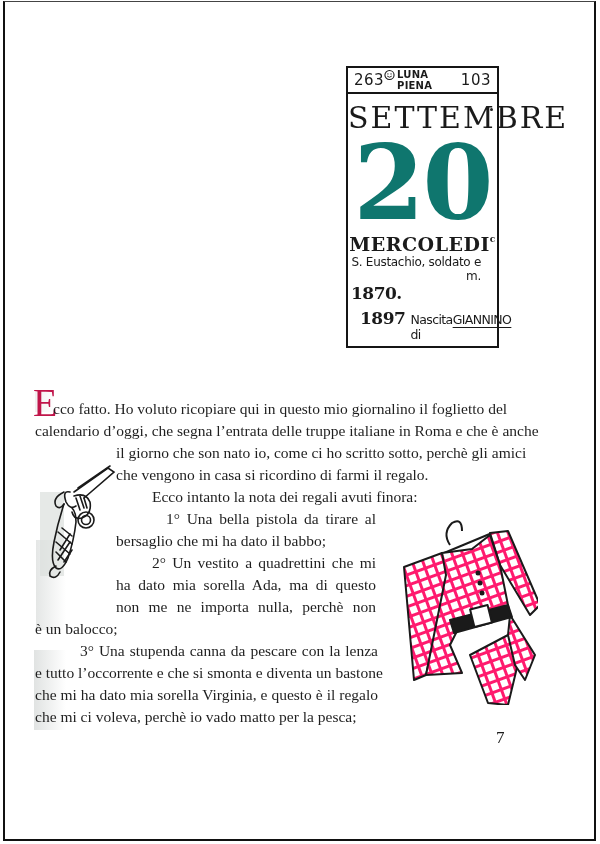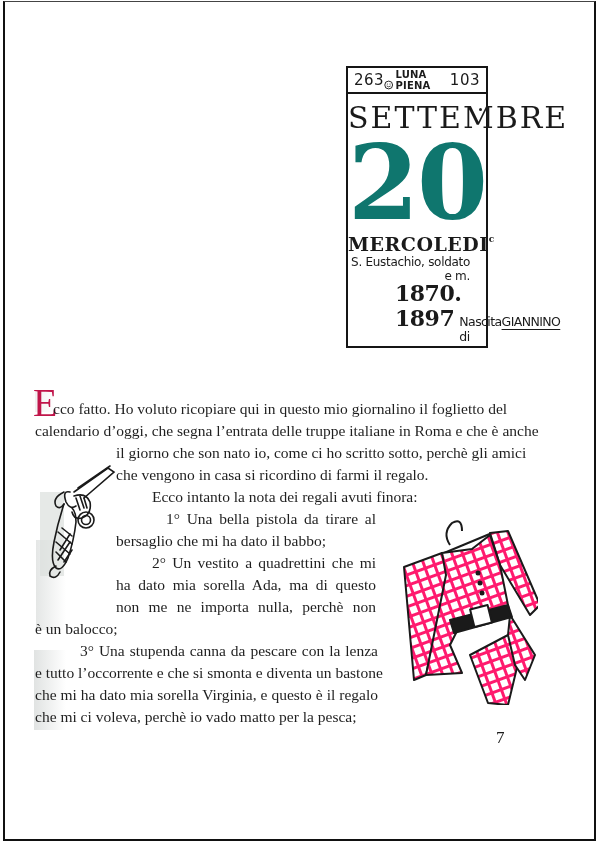--- a/index.html
+++ b/index.html
@@ -7,52 +7,52 @@
     width: 600px; height: 844px; background: #ffffff; position: relative; overflow: hidden;
     font-family: "Liberation Serif", "DejaVu Serif", serif; color: #1e1e1e;
   }
   .page-frame {
     position: absolute; left: 3px; top: 1px; width: 593px; height: 840px;
     border-left: 2px solid #111; border-top: 1px solid #444; border-right: 2px solid #111; border-bottom: 2px solid #111;
     box-sizing: border-box;
   }
   
   .calendar {
-    position: absolute; left: 346px; top: 66px; width: 142px; height: 282px;
+    position: absolute; left: 346px; top: 66px; width: 153px; height: 282px;
     border: 2.5px solid #151515; box-sizing: border-box; background: #fff;
     font-family: "DejaVu Sans", sans-serif; color: #1a1a1a;
   }
   .cal-header {
     height: 26px; border-bottom: 2.5px solid #151515; display: flex; align-items: center;
     justify-content: space-between; padding: 0 6px; box-sizing: border-box;
   }
   .cal-daynum, .cal-remain { font-size: 15px; letter-spacing: 0.5px; }
-  .cal-moon { display: flex; align-items: flex-end; gap: 2px; font-size: 10px; font-weight: bold; letter-spacing: 0.2px; }
+  .cal-moon { display: flex; align-items: flex-start; gap: 2px; font-size: 10px; font-weight: bold; letter-spacing: 0.2px; }
   .moon-icon { width: 12px; height: 12px; }
   .cal-month {
     font-family: "DejaVu Serif", serif; font-size: 30px; letter-spacing: 2px;
     margin-top: 6px; position: relative;
   }
   .cal-month .dot { position: absolute; right: 4px; top: 8px; width: 3px; height: 3px; background: #222; border-radius: 50%; }
   .cal-day {
     text-align: center; font-family: "DejaVu Serif", serif; font-weight: bold; color: #0f766e;
     font-size: 102px; line-height: 96px; margin-top: 0px; letter-spacing: -2px;
   }
   .cal-weekday {
     text-align: center; font-family: "DejaVu Serif", serif; font-size: 19px; font-weight: bold; letter-spacing: 0.5px;
     margin-top: 2px; position: relative;
   }
   .cal-weekday .moon-phase { font-size: 9px; position: relative; top: -9px; }
   .cal-saint { font-size: 12px; text-align: right; padding-right: 16px; margin-top: 0px; letter-spacing: -0.3px; }
   .cal-event { display: flex; align-items: flex-start; padding-left: 3px; margin-top: 0px; }
-  .cal-year { font-family: "DejaVu Serif", serif; font-weight: bold; font-size: 22px; letter-spacing: -0.5px; line-height: 20px; margin-left: 44px; }
+  .cal-year { font-family: "DejaVu Serif", serif; font-weight: bold; font-size: 17px; letter-spacing: -0.5px; line-height: 20px; }
   .cal-event-text { font-size: 11.5px; line-height: 11px; letter-spacing: -0.4px; padding-top: 2px; }
   .cal-event-text span { display: block; }
   .cal-event-text .l2 { padding-left: 6px; }
-  .cal-birth { display: flex; align-items: baseline; padding-left: 3px; margin-top: 5px; }
+  .cal-birth { display: flex; align-items: baseline; padding-left: 12px; margin-top: 5px; }
   .cal-birth-text { font-size: 12.5px; letter-spacing: -0.6px; }
   .cal-birth-name { text-decoration: underline; text-underline-offset: 3px; }
 
   
   .text-block { position: absolute; font-size: 15.5px; line-height: 22px; color: #1f1f1f; }
   .line { position: absolute; white-space: nowrap; text-align: justify; text-align-last: justify; }
   .dropcap {
     position: absolute; left: 33px; top: 387px; font-size: 40px; line-height: 32px; color: #c0154a;
     font-family: "Liberation Serif", serif;
   }

